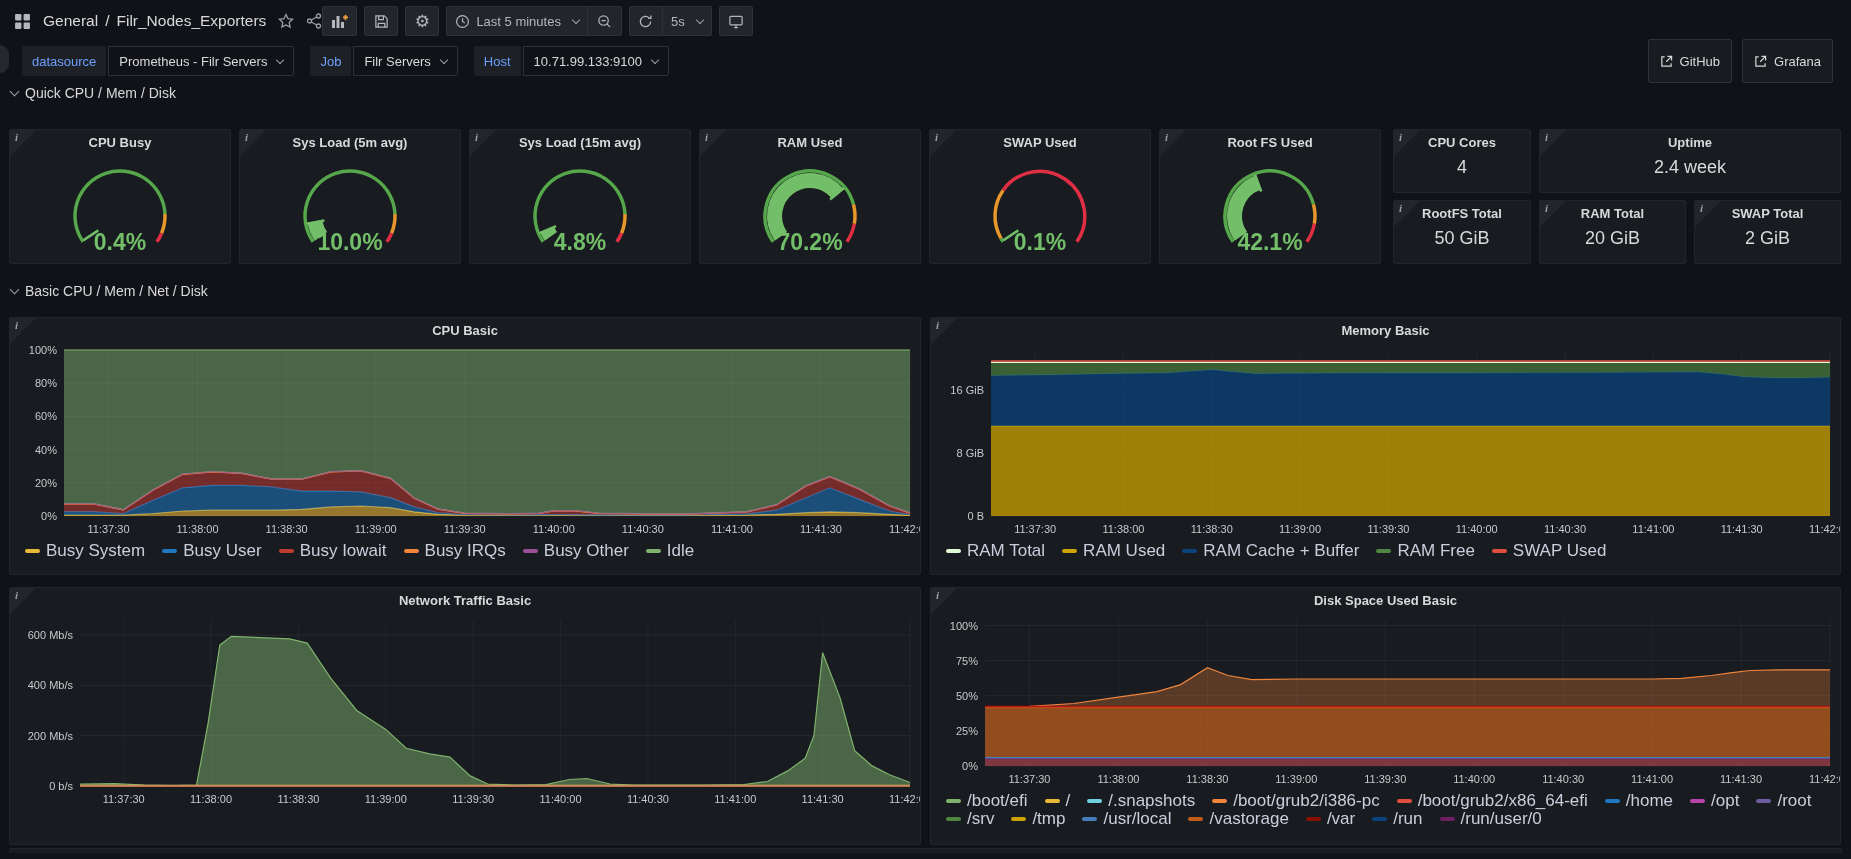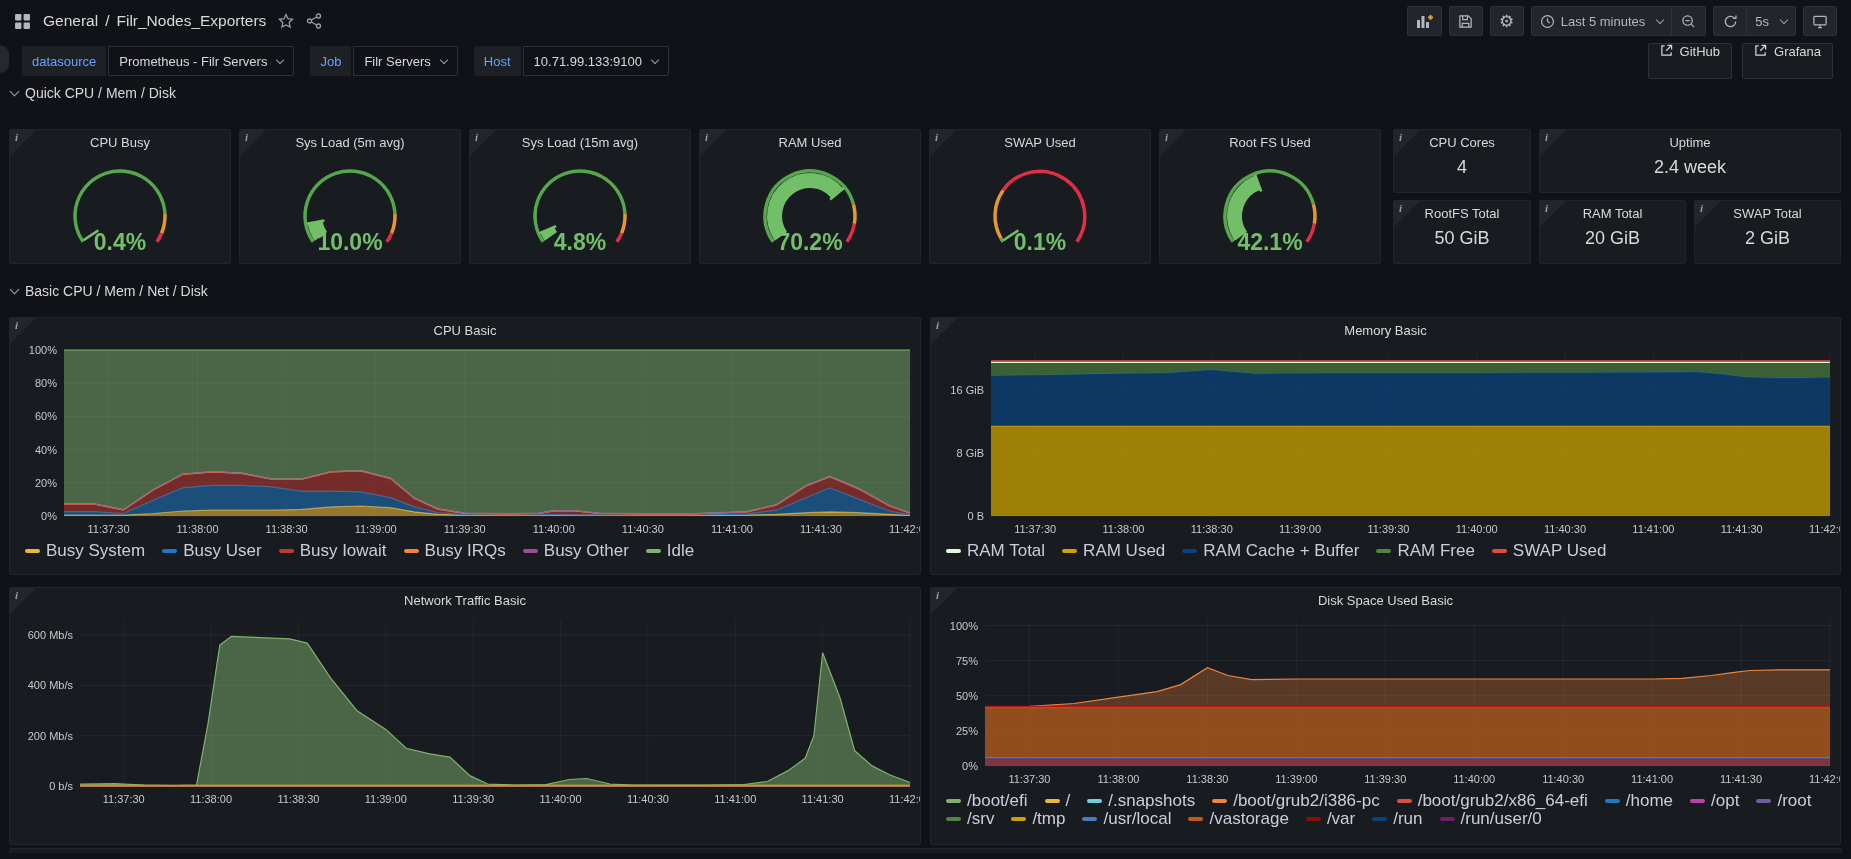--- a/index.html
+++ b/index.html
@@ -1,20 +1,20 @@
 <!DOCTYPE html>
 <html><head>
 <meta charset="utf-8">
 <style>
   *{box-sizing:border-box}
   html,body{margin:0;padding:0}
   body{width:1851px;height:859px;overflow:hidden;background:#111217;color:#d8d9da;
        font-family:"Liberation Sans",sans-serif;-webkit-font-smoothing:antialiased}
   
-  .topnav{height:42px;display:flex;align-items:center;justify-content:space-between;padding:0 14px 0 14px}
+  .topnav{height:42px;display:flex;align-items:center;padding:0 14px 0 14px}
   .nav-left{display:flex;align-items:center;gap:12px}
   .dash-title{margin:0;font-size:15.5px;font-weight:500;color:#d8d9da;display:flex;gap:7px;align-items:center}
   .dim-icon{color:#9aa0a6;display:flex;align-items:center}
   .nav-right{display:flex;align-items:center;gap:7px}
   .icon-btn{height:30px;min-width:34px;padding:0 8px;display:flex;align-items:center;justify-content:center;
             background:#22252b;border:1px solid #2c3235;border-radius:2px;color:#b4b7bd;gap:6px;font-size:13px}
   .btn-group{display:flex;align-items:stretch}
   .btn-group .icon-btn{border-radius:0;border-left-width:0}
   .btn-group .icon-btn:first-child{border-radius:2px 0 0 2px;border-left-width:1px}
   .btn-group .icon-btn:last-child{border-radius:0 2px 2px 0}
@@ -23,36 +23,36 @@
   .gear{font-size:17px;line-height:1;color:#b4b7bd}
   
   .subnav{height:38px;display:flex;align-items:center;justify-content:space-between;padding:0 18px;position:relative}
   .left-handle{position:absolute;left:0;top:3px;width:9px;height:28px;background:#26282d;border-radius:0 14px 14px 0}
   .vars{display:flex;align-items:center;gap:16px;margin-left:4px}
   .vargroup{display:flex;align-items:stretch;gap:2px}
   .varlabel{background:#1d2126;color:#6e9fff;font-size:13px;display:flex;align-items:center;padding:0 10px;height:30px;border-radius:2px 0 0 2px}
   .varselect{background:#111217;border:1px solid #2c3235;color:#d8d9da;font-size:13px;display:flex;align-items:center;
              padding:0 10px;height:30px;border-radius:0 2px 2px 0;gap:4px}
   .links{display:flex;gap:10px}
-  .link-btn{height:36px;border:1px solid #2c3235;background:#181b1f;color:#d8d9da;font-size:13px;
-            display:flex;align-items:flex-start;gap:7px;padding:0 11px;border-radius:2px}
+  .link-btn{height:44px;border:1px solid #2c3235;background:#181b1f;color:#d8d9da;font-size:13px;
+            display:flex;align-items:center;gap:7px;padding:0 11px;border-radius:2px}
   
   main{position:relative}
   .rowhdr{display:flex;align-items:center;gap:7px;font-size:14px;font-weight:500;color:#d8d9da;height:26px;padding-left:11px}
   .rowhdr .chev{width:7px;height:7px;border-right:1.5px solid #9aa0a6;border-bottom:1.5px solid #9aa0a6;transform:rotate(45deg);margin-top:-4px}
   #rowhdr1{}
   #rowhdr2{margin-top:14px}
   .panelrow{position:relative}
   #gaugerow{height:135px;margin-top:23px}
   #charts{height:528px;margin-top:13px}
   .panel{position:absolute;background:#181b1f;border:1px solid #22252b;border-radius:2px;overflow:hidden}
   .corner{position:absolute;top:0;left:0;width:0;height:0;border-top:26px solid #22252b;border-right:26px solid transparent}
   .corner span{position:absolute;top:-25px;left:5px;font-family:"Liberation Serif",serif;font-style:italic;font-weight:bold;
                font-size:11px;color:#9aa0a6}
-  .ptitle{text-align:center;font-size:13px;font-weight:400;height:24px;line-height:26px;color:#d8d9da;white-space:nowrap;overflow:hidden}
+  .ptitle{text-align:center;font-size:13px;font-weight:700;height:24px;line-height:26px;color:#d8d9da;white-space:nowrap;overflow:hidden}
   .statval{text-align:center;font-size:18px;color:#d8d9da;margin-top:3px}
   .legend{display:flex;flex-wrap:wrap;row-gap:3px;column-gap:17px;padding:1px 8px 0 15px;font-size:17px;color:#ccccdc;line-height:15px}
   .litem{display:flex;align-items:center}
   .sw{width:15px;height:4px;border-radius:2px;display:inline-block;margin-right:6px}
   .plot{display:block}
   .bottomstrip{height:5px;margin:3px 9px 0 9px;background:#181b1f;border:1px solid #22252b;border-bottom:none;border-radius:2px 2px 0 0}
   svg text{font-family:"Liberation Sans",sans-serif}
 </style>
 </head>
 <body>

